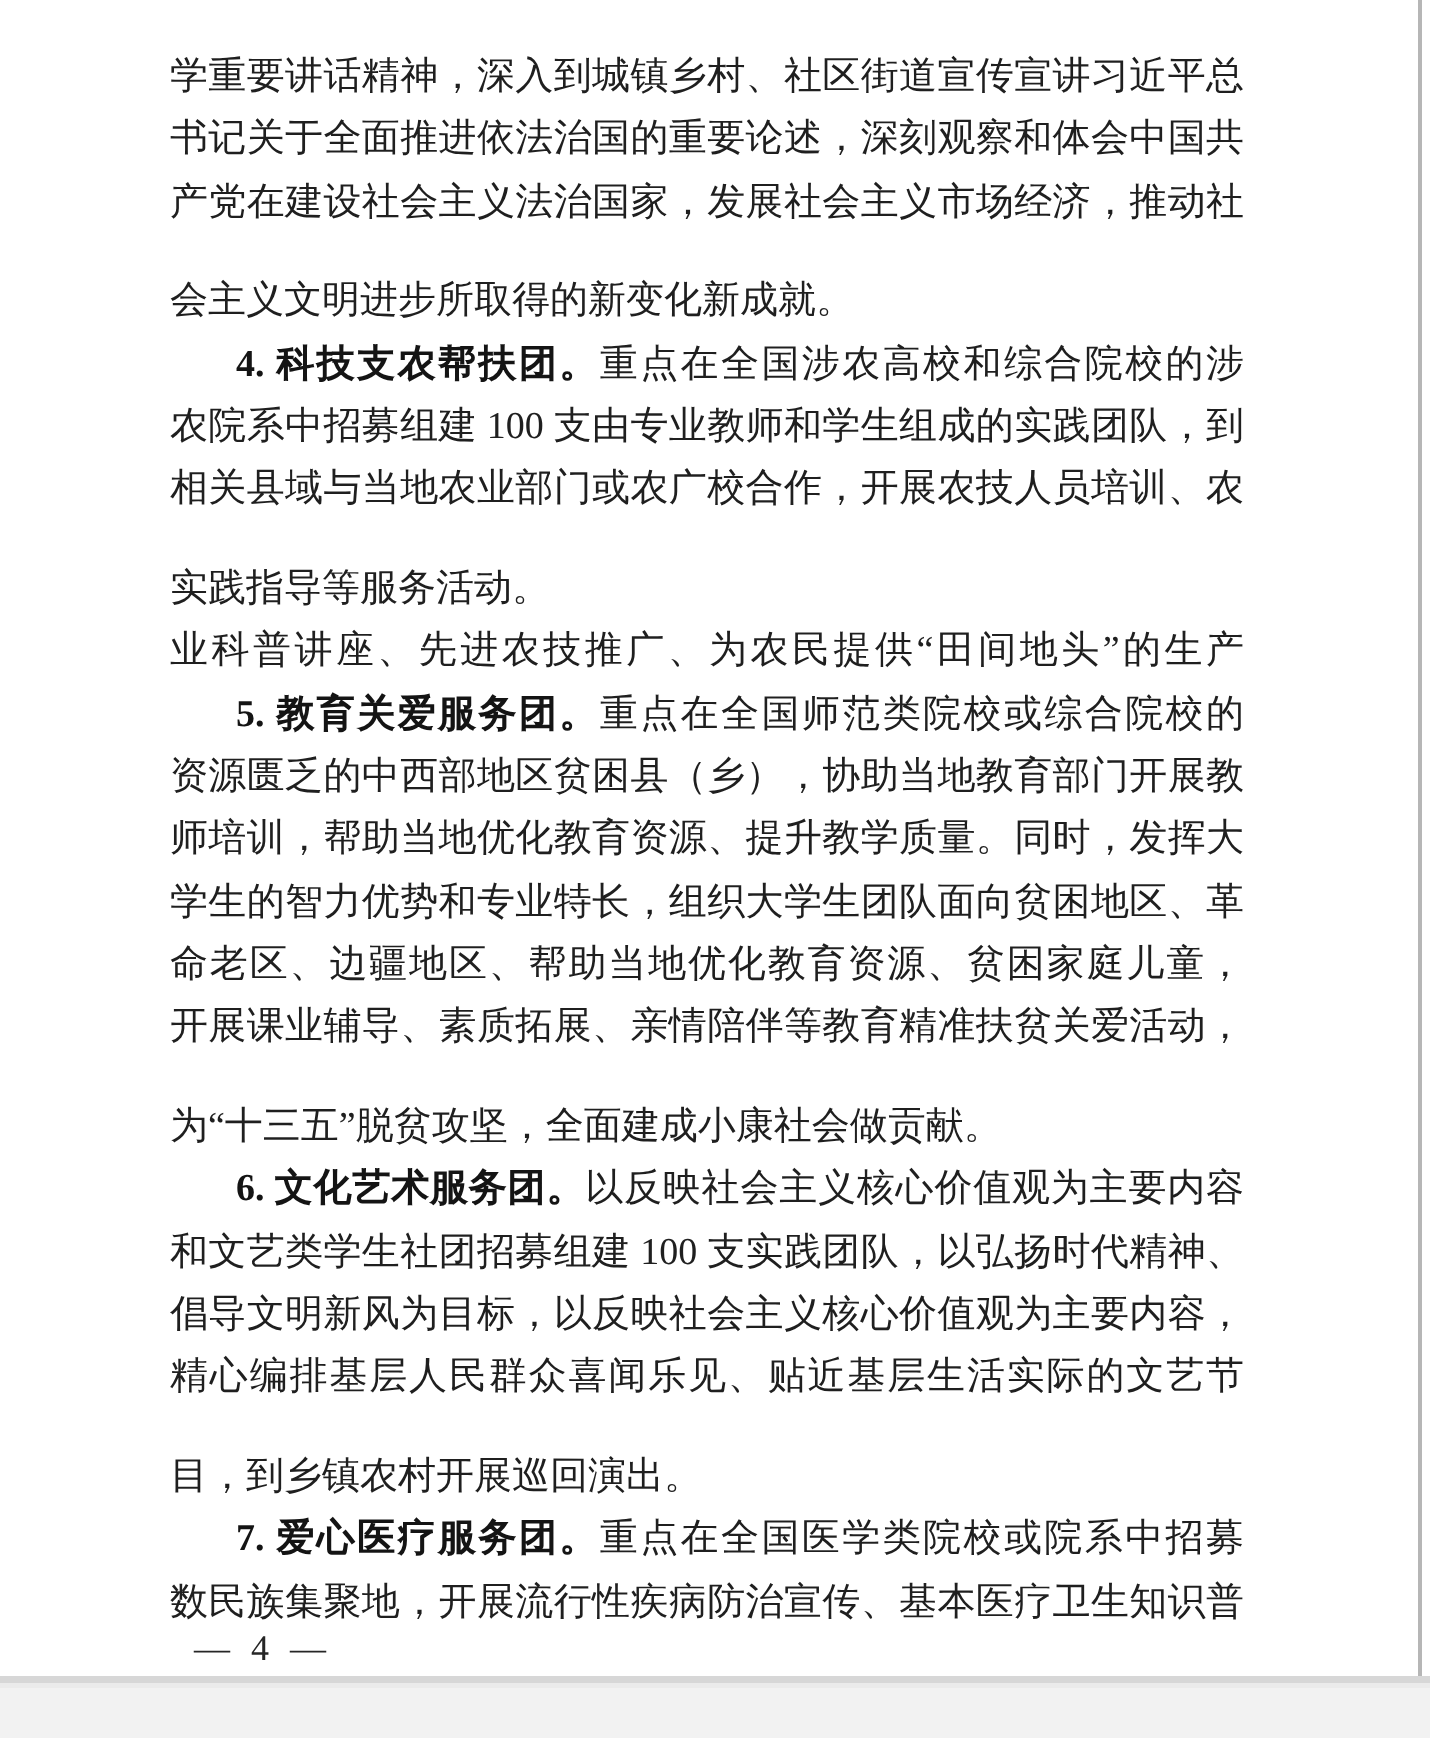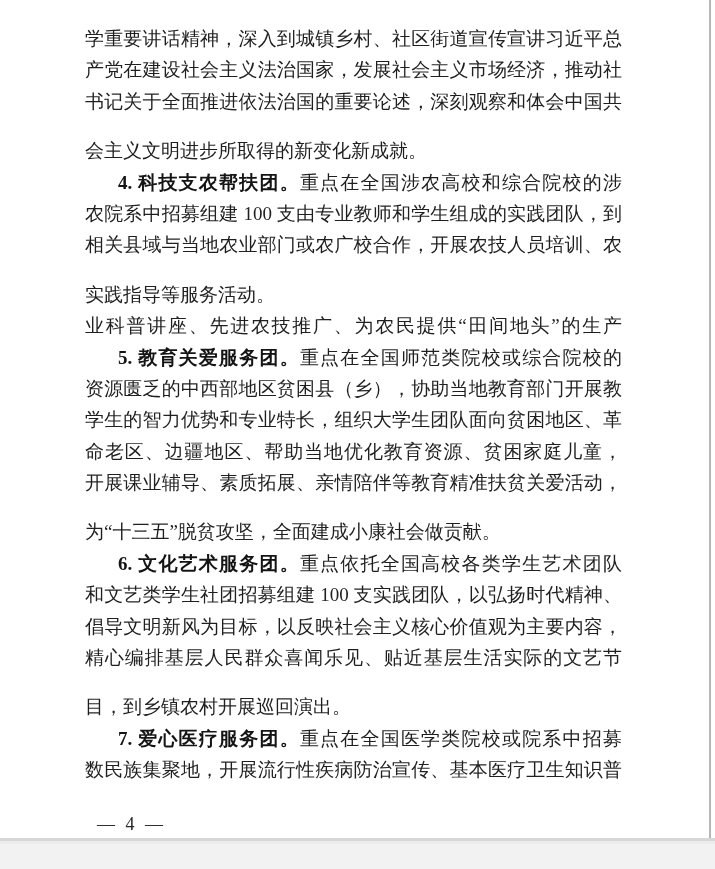--- a/index.html
+++ b/index.html
@@ -68,44 +68,45 @@
   }
 </style>
 </head>
 <body>
 
 <div class="scan">
   <div class="body-text">
 
     <div class="para">
       <div class="line">学重要讲话精神，深入到城镇乡村、社区街道宣传宣讲习近平总</div>
+      <div class="line">书记关于全面推进依法治国的重要论述，深刻观察和体会中国共</div>
       <div class="line">产党在建设社会主义法治国家，发展社会主义市场经济，推动社</div>
-      <div class="line">书记关于全面推进依法治国的重要论述，深刻观察和体会中国共</div>
       <div class="line end">会主义文明进步所取得的新变化新成就。</div>
     </div>
 
     <div class="para">
       <div class="line indent"><b class="hd">4. 科技支农帮扶团。</b><span>重点在全国涉农高校和综合院校的涉</span></div>
       <div class="line">农院系中招募组建 100 支由专业教师和学生组成的实践团队，到</div>
       <div class="line">相关县域与当地农业部门或农广校合作，开展农技人员培训、农</div>
       <div class="line end">实践指导等服务活动。</div>
       <div class="line">业科普讲座、先进农技推广、为农民提供“田间地头”的生产</div>
     </div>
 
     <div class="para">
       <div class="line indent"><b class="hd">5. 教育关爱服务团。</b><span>重点在全国师范类院校或综合院校的</span></div>
       <div class="line">资源匮乏的中西部地区贫困县（乡），协助当地教育部门开展教</div>
+      <div class="line">师培训，帮助当地优化教育资源、提升教学质量。同时，发挥大</div>
       <div class="line">学生的智力优势和专业特长，组织大学生团队面向贫困地区、革</div>
       <div class="line">命老区、边疆地区、帮助当地优化教育资源、贫困家庭儿童，</div>
       <div class="line">开展课业辅导、素质拓展、亲情陪伴等教育精准扶贫关爱活动，</div>
       <div class="line end">为“十三五”脱贫攻坚，全面建成小康社会做贡献。</div>
     </div>
 
     <div class="para">
-      <div class="line indent"><b class="hd">6. 文化艺术服务团。</b><span>重点依托全国高校各类学生艺术团队</span></div>
+      <div class="line indent"><b class="hd">6. 文化艺术服务团。</b><span>以反映社会主义核心价值观为主要内容</span></div>
       <div class="line">和文艺类学生社团招募组建 100 支实践团队，以弘扬时代精神、</div>
       <div class="line">倡导文明新风为目标，以反映社会主义核心价值观为主要内容，</div>
       <div class="line">精心编排基层人民群众喜闻乐见、贴近基层生活实际的文艺节</div>
       <div class="line end">目，到乡镇农村开展巡回演出。</div>
     </div>
 
     <div class="para">
       <div class="line indent"><b class="hd">7. 爱心医疗服务团。</b><span>重点在全国医学类院校或院系中招募</span></div>
       <div class="line">数民族集聚地，开展流行性疾病防治宣传、基本医疗卫生知识普</div>
     </div>

